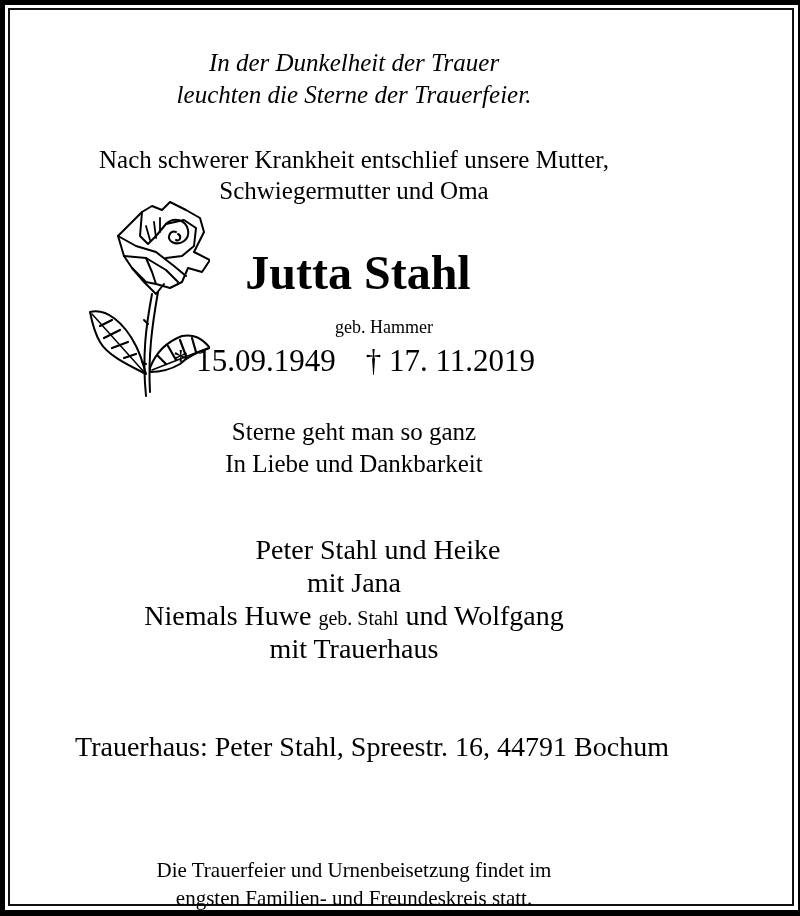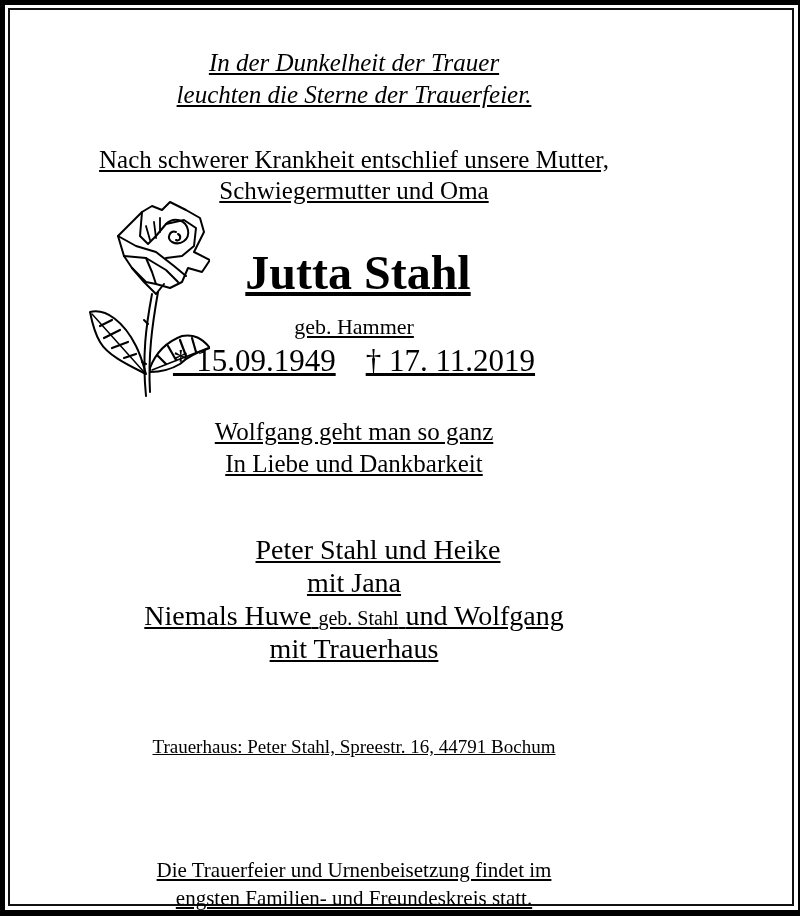--- a/index.html
+++ b/index.html
@@ -30,60 +30,61 @@
       width: 786px; height: 898px;
       box-sizing: border-box;
       border: 2px solid #111;
     }
     .line {
       position: absolute;
       left: 0;
       width: 708px;
       text-align: center;
       white-space: nowrap;
-      text-decoration: underline;
     }
     .motto {
       font-style: italic;
       font-size: 25px;
       line-height: 29px;
     }
     .intro {
       font-size: 25px;
       line-height: 29px;
     }
     .name {
       font-weight: bold;
       font-size: 48px;
       line-height: 54px;
       left: 4px;
     }
     .maiden {
-      font-size: 22px;
+      font-size: 18px;
       line-height: 26px;
+      margin-left: 30px;
     }
     .dates {
       font-size: 31px;
       line-height: 29px;
     }
     .dates .gap { display: inline-block; width: 30px; }
     .quote {
       font-size: 25px;
       line-height: 32px;
     }
     .family {
       font-size: 28px;
       line-height: 33px;
     }
     .family .small {
       font-size: 20px;
     }
     .address {
-      font-size: 19px;
+      font-size: 28px;
       line-height: 26px;
+      padding-left: 18px;
     }
     .note {
       font-size: 21px;
       line-height: 28px;
       margin-top: 44px;
     }
     .rose {
       position: absolute;
       left: 86px;
       top: 196px;
@@ -127,21 +128,21 @@
   <path d="M66 174 L122 152" stroke-width="1.5"></path>
   <path d="M72 160 L80 168 M82 150 L90 164 M94 144 L100 160 M106 142 L110 156" stroke-width="2.2"></path>
 </svg>
 
 <div class="line name" style="top:246px;">Jutta Stahl</div>
 <div class="line maiden" style="top:314px;">geb. Hammer</div>
 <div class="line dates" style="top:346px;">
   <span>* 15.09.1949</span><span class="gap"></span><span>† 17. 11.2019</span>
 </div>
 
-<div class="line quote" style="top:416px;">Wolfgang geht man so ganz</div>
+<div class="line quote" style="top:416px;">Sterne geht man so ganz</div>
 <div class="line quote" style="top:448px;">In Liebe und Dankbarkeit</div>
 
 <div class="line family" style="top:533px;margin-left:24px;">Peter Stahl und Heike</div>
 <div class="line family" style="top:566px;">mit Jana</div>
 <div class="line family" style="top:599px;">
   <span>Niemals Huwe</span>
   <span class="small">geb. Stahl</span>
   <span>und Wolfgang</span>
 </div>
 <div class="line family" style="top:632px;">mit Trauerhaus</div>

